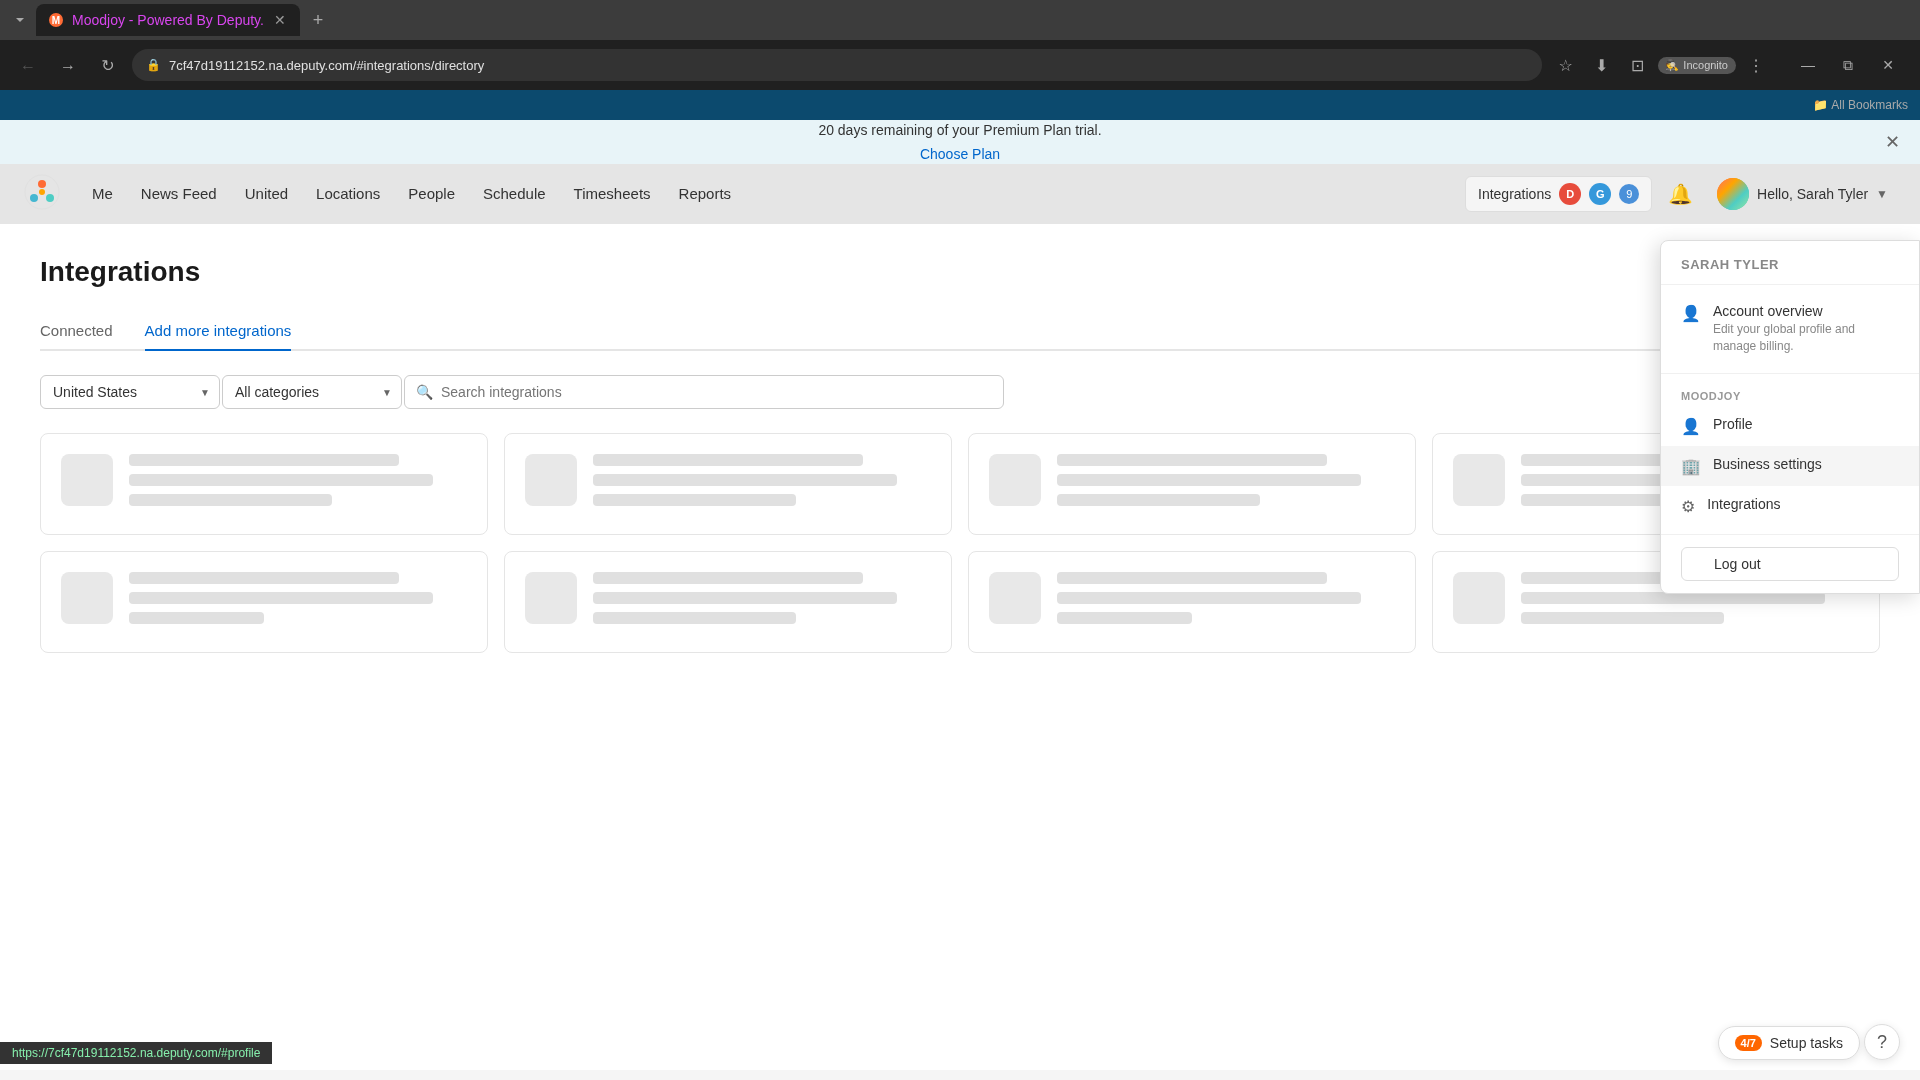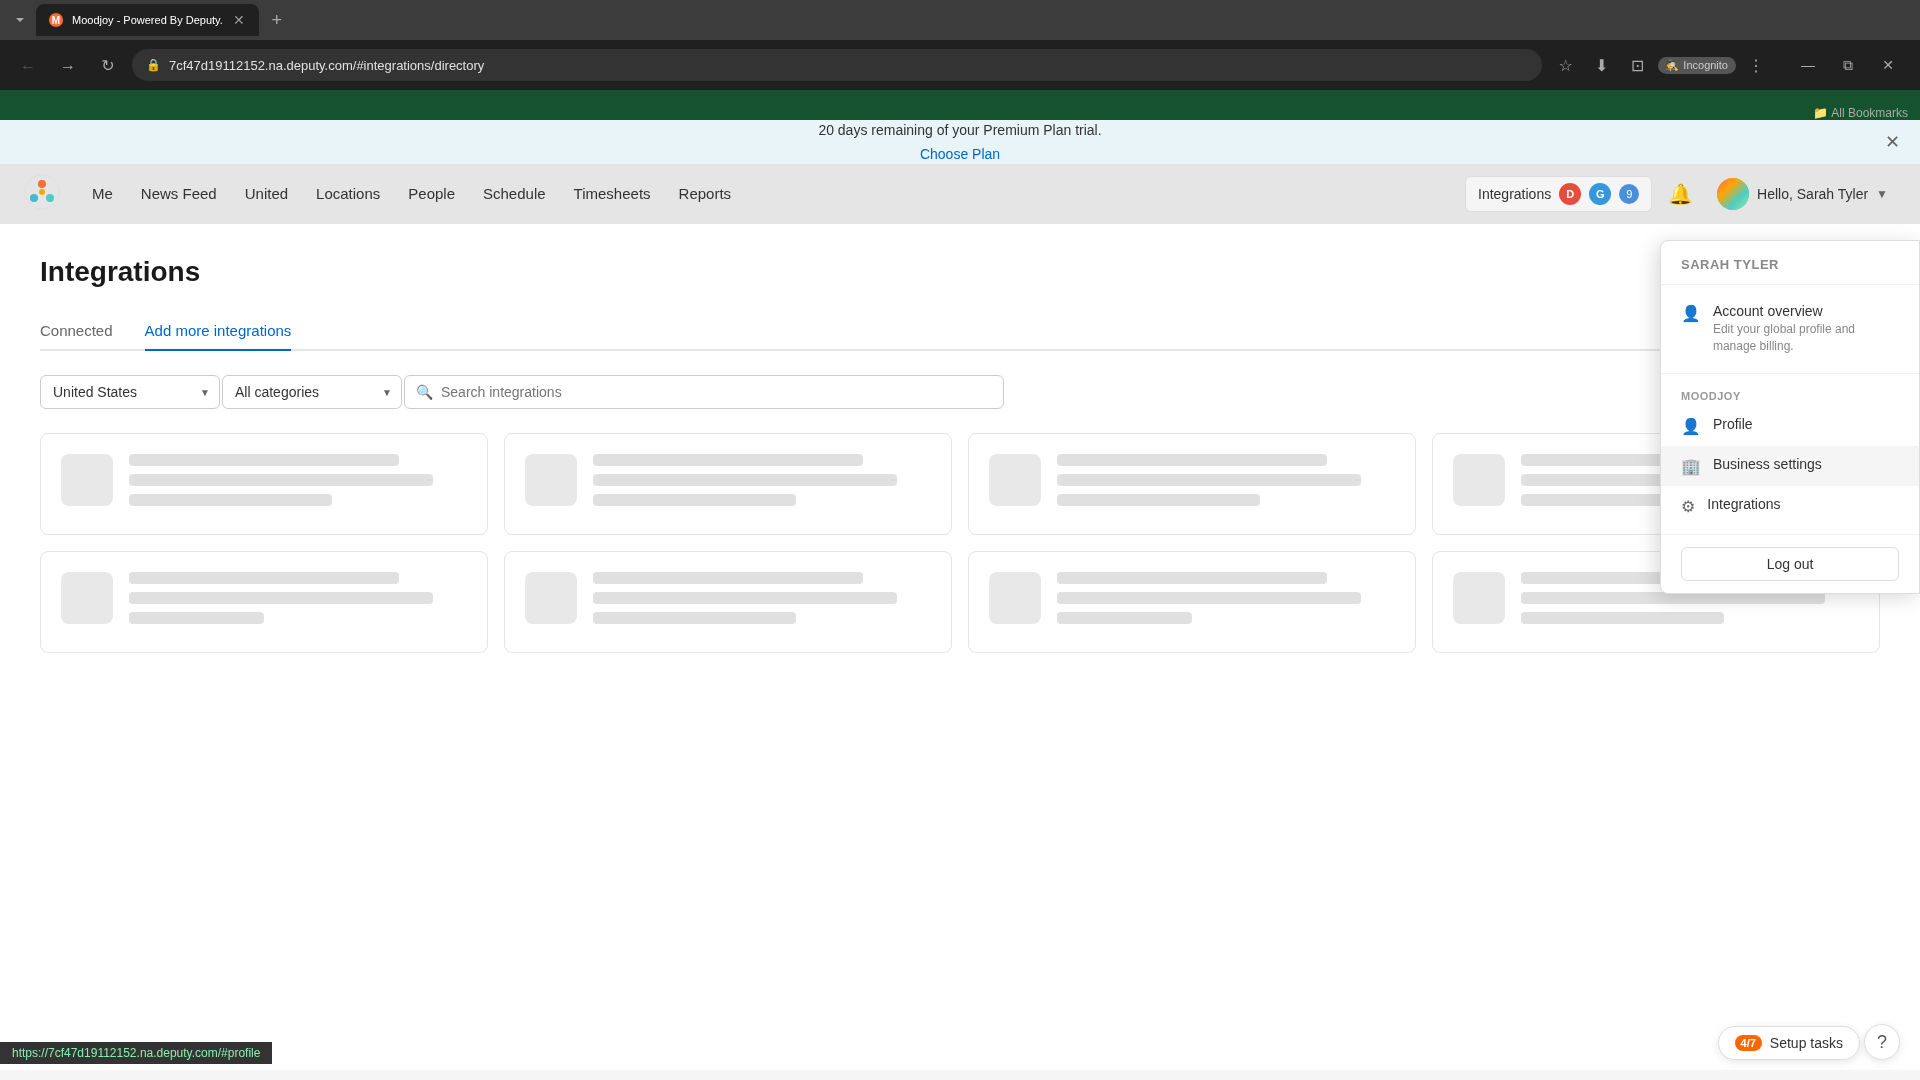--- a/index.html
+++ b/index.html
@@ -5,21 +5,21 @@
     * { margin: 0; padding: 0; box-sizing: border-box; }
     body { font-family: -apple-system, BlinkMacSystemFont, 'Segoe UI', sans-serif; background: #f5f5f5; width: 1920px; min-height: 1080px; overflow-x: hidden; }
 
     
     .browser-chrome { background: #2d2d2d; height: 90px; }
     .tab-bar { background: #3c3c3c; height: 40px; display: flex; align-items: center; padding: 0 8px; gap: 4px; }
     .tab-spacer { width: 24px; height: 28px; display: flex; align-items: center; justify-content: center; }
     .tab { background: #292929; border-radius: 8px 8px 0 0; height: 32px; display: flex; align-items: center; padding: 0 12px; gap: 8px; min-width: 200px; }
     .tab.active { background: #202020; }
     .tab-favicon { width: 16px; height: 16px; }
-    .tab-title { color: #ffffff; font-size: 11px; flex: 1; white-space: nowrap; overflow: hidden; text-overflow: ellipsis; }
+    .tab-title { color: #d946ef; font-size: 14px; flex: 1; white-space: nowrap; overflow: hidden; text-overflow: ellipsis; }
     .tab-close { color: #999; font-size: 14px; cursor: pointer; width: 16px; height: 16px; display: flex; align-items: center; justify-content: center; border-radius: 3px; }
     .tab-new { color: #aaa; font-size: 18px; width: 28px; height: 28px; display: flex; align-items: center; justify-content: center; cursor: pointer; border-radius: 50%; }
 
     .address-bar { background: #202020; height: 50px; display: flex; align-items: center; padding: 0 12px; gap: 8px; }
     .nav-btn { color: #aaa; font-size: 16px; width: 32px; height: 32px; display: flex; align-items: center; justify-content: center; cursor: pointer; border-radius: 50%; }
     .nav-btn.disabled { color: #555; cursor: default; }
     .url-bar { flex: 1; background: #333; border-radius: 20px; height: 32px; display: flex; align-items: center; padding: 0 14px; gap: 8px; }
     .url-lock { color: #888; font-size: 12px; }
     .url-text { color: #e0e0e0; font-size: 13px; flex: 1; }
     .browser-actions { display: flex; gap: 4px; align-items: center; }
@@ -85,21 +85,21 @@
     .dropdown-username { font-size: 13px; font-weight: 600; color: #888; text-transform: uppercase; letter-spacing: 0.5px; }
     .dropdown-section { padding: 8px 0; }
     .dropdown-section-label { font-size: 11px; font-weight: 600; color: #999; text-transform: uppercase; letter-spacing: 0.5px; padding: 8px 20px 4px; }
     .dropdown-item { display: flex; align-items: flex-start; gap: 12px; padding: 10px 20px; cursor: pointer; transition: background 0.15s; }
     .dropdown-item-icon { color: #666; font-size: 16px; margin-top: 1px; flex-shrink: 0; }
     .dropdown-item-content { flex: 1; }
     .dropdown-item-title { font-size: 14px; color: #333; font-weight: 500; }
     .dropdown-item-desc { font-size: 12px; color: #888; margin-top: 2px; line-height: 1.4; }
     .dropdown-divider { border: none; border-top: 1px solid #f0f0f0; margin: 0; }
     .dropdown-logout { padding: 12px 20px; display: flex; justify-content: center; }
-    .logout-btn { background: none; border: 1px solid #ddd; border-radius: 6px; padding: 8px 32px; font-size: 14px; color: #333; cursor: pointer; width: 100%; text-align: center; }
+    .logout-btn { background: none; border: 1px solid #ddd; border-radius: 6px; padding: 8px 32px; font-size: 14px; color: #333; cursor: pointer; width: 100%; text-align: left; }
 
     
     .status-bar { position: fixed; bottom: 16px; left: 0; background: #333; color: #86efac; font-size: 12px; padding: 4px 12px; max-width: 400px; }
 
     
     .setup-tasks { position: fixed; bottom: 20px; right: 60px; background: #fff; border: 1px solid #ddd; border-radius: 20px; padding: 8px 16px; display: flex; align-items: center; gap: 8px; box-shadow: 0 2px 8px rgba(0,0,0,0.1); cursor: pointer; font-size: 14px; color: #333; }
     .setup-badge { background: #ff6600; color: #fff; font-size: 11px; font-weight: bold; padding: 2px 6px; border-radius: 10px; }
     .help-btn { position: fixed; bottom: 20px; right: 20px; width: 36px; height: 36px; background: #fff; border: 1px solid #ddd; border-radius: 50%; display: flex; align-items: center; justify-content: center; cursor: pointer; font-size: 18px; color: #555; box-shadow: 0 2px 8px rgba(0,0,0,0.1); }
 
     
@@ -146,21 +146,21 @@
       <span class="browser-action-btn">⋮</span>
     </div>
     <div class="window-controls">
       <span class="win-btn">—</span>
       <span class="win-btn">⧉</span>
       <span class="win-btn close">✕</span>
     </div>
   </div>
 </div>
 
-<div class="bookmarks-bar" style="background:#14532d;align-items:flex-end;">
+<div class="bookmarks-bar" style="background:#0c4a6e;">
   <span class="bookmarks-label">📁 <span>All Bookmarks</span></span>
 </div>
 
 <div class="app">
 
   <div class="banner">
     <span class="banner-text">20 days remaining of your Premium Plan trial.</span>
     <a class="banner-link">Choose Plan</a>
     <span class="banner-close">✕</span>
   </div>

